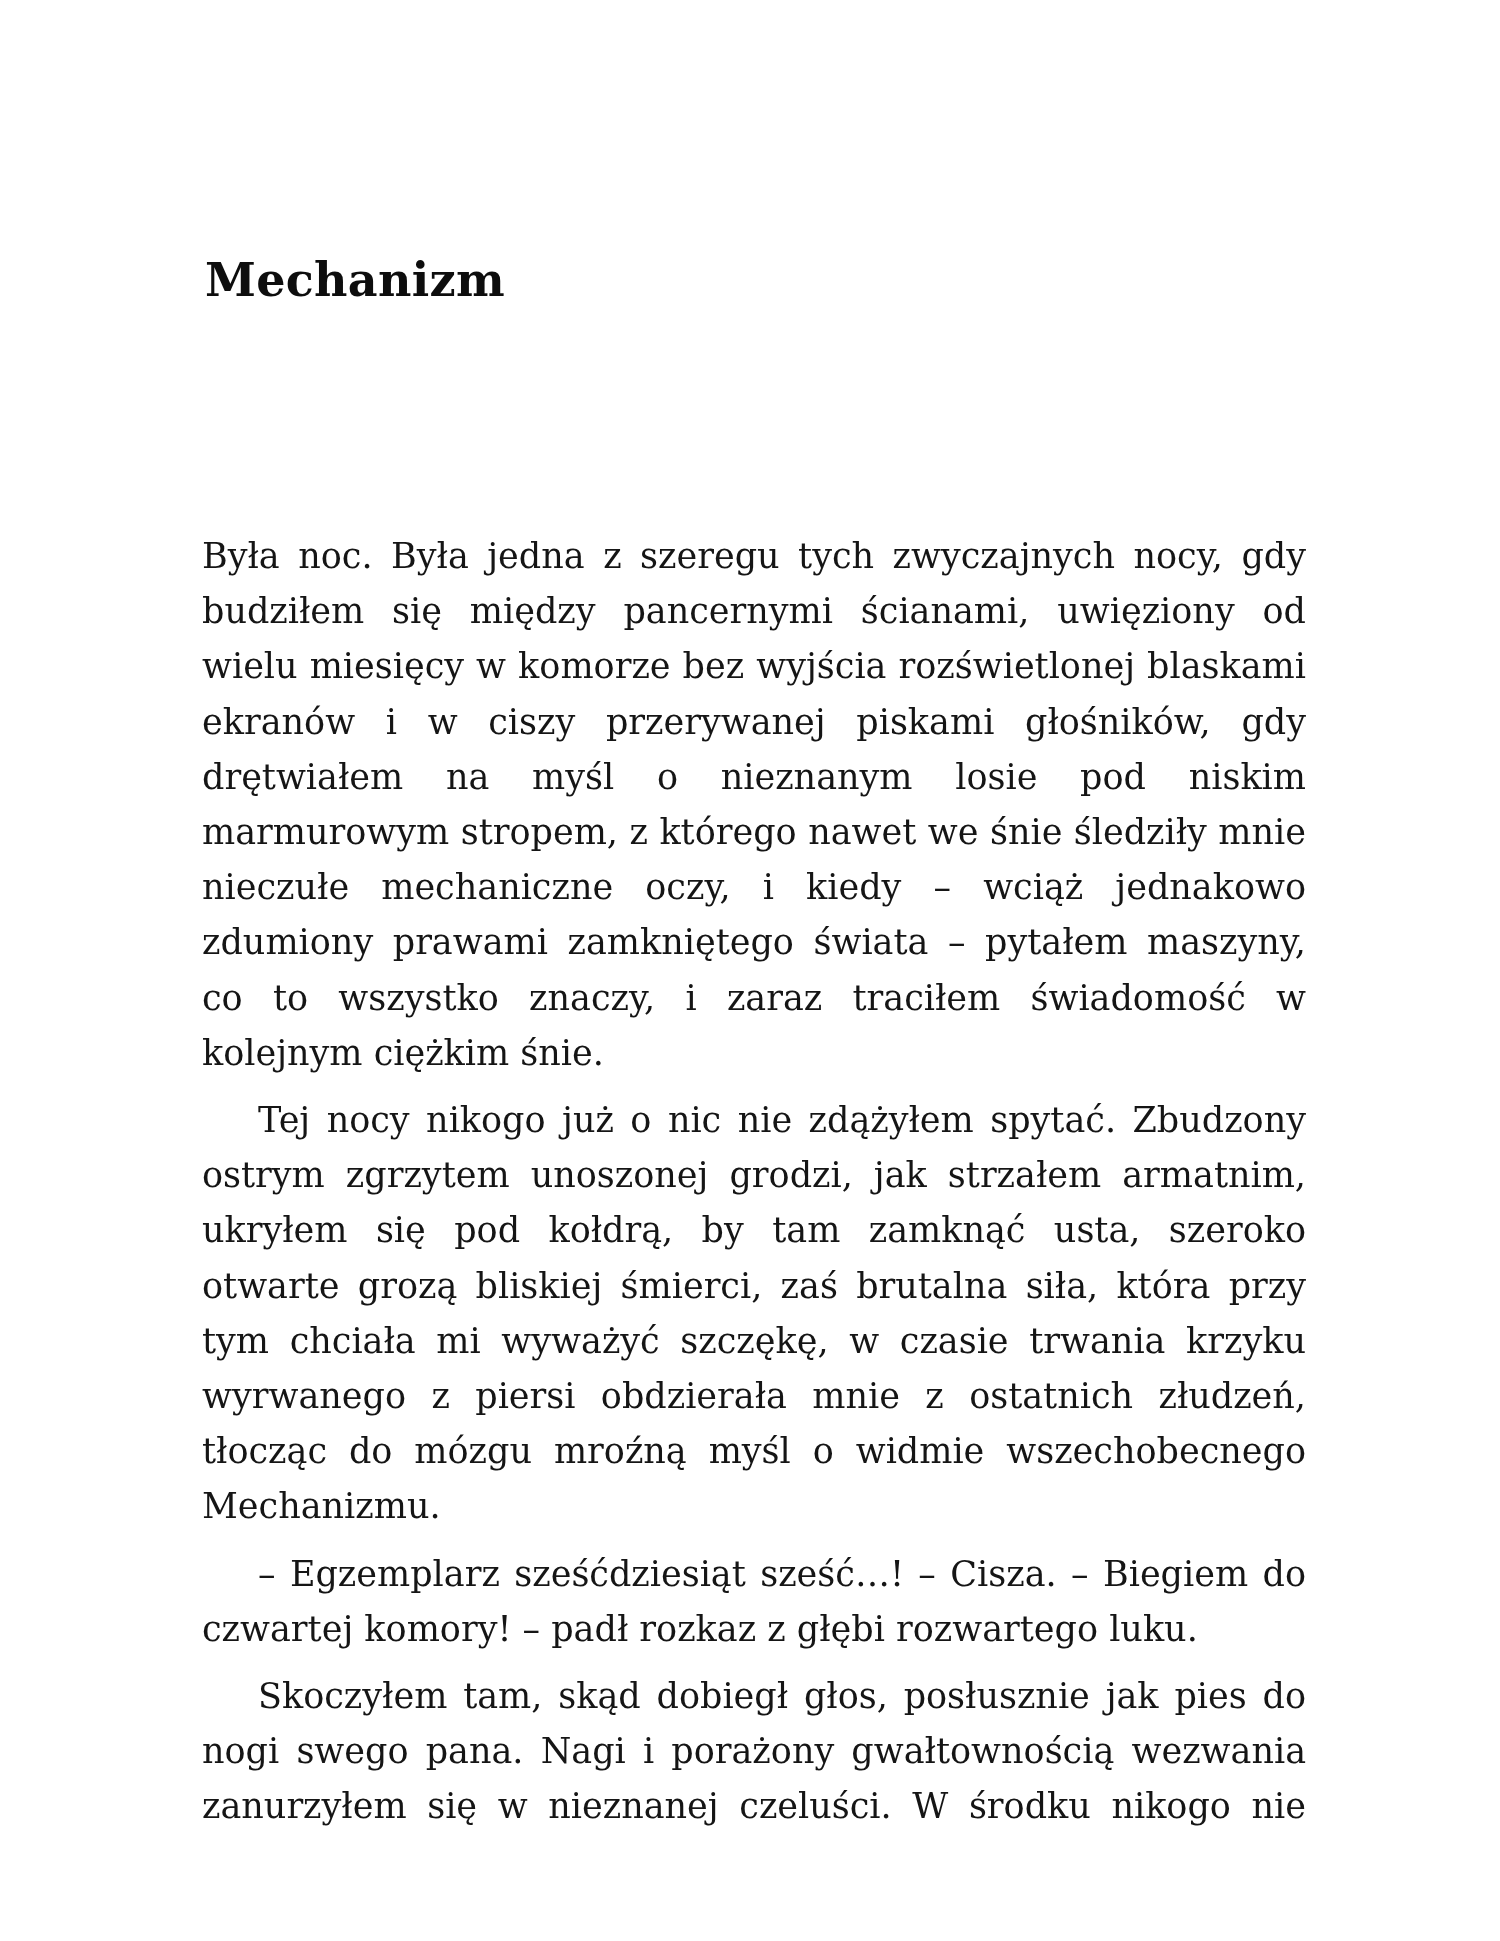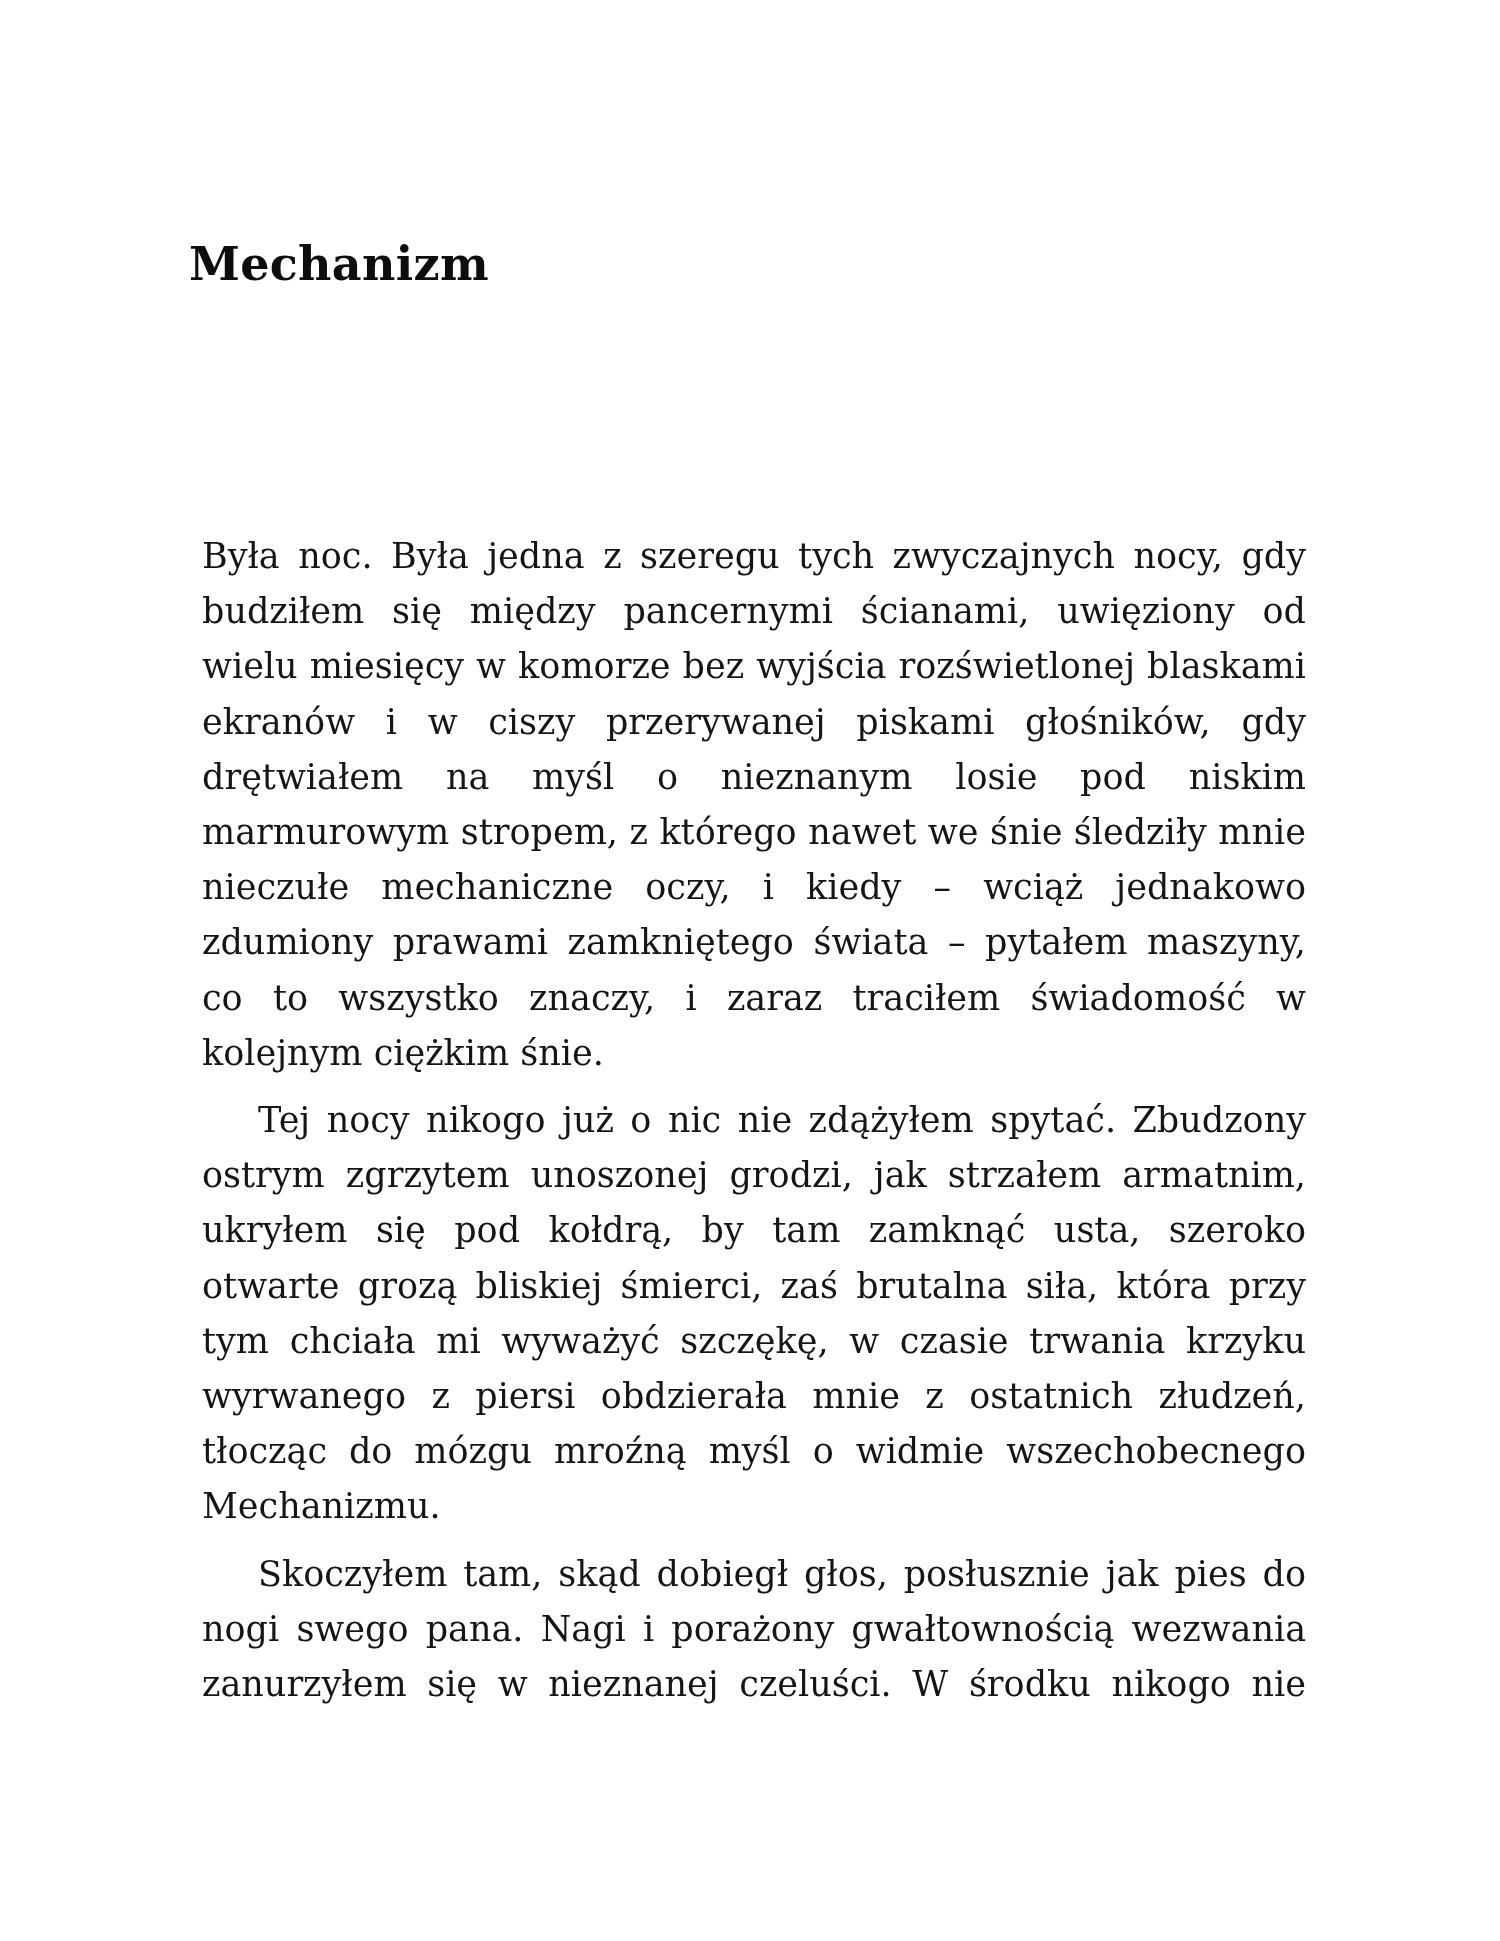--- a/index.html
+++ b/index.html
@@ -20,21 +20,21 @@
       left: 0;
       top: 0;
       width: 1500px;
       height: 1941px;
       background: #ffffff;
     }
     .chapter-title {
       position: absolute;
       left: 189px;
       top: 236px;
-      margin: 0;
+      margin: 16px;
       font-family: "DejaVu Serif", "Liberation Serif", serif;
       font-weight: bold;
       font-size: 46px;
       line-height: 56px;
       letter-spacing: 0.3px;
       color: #0d0d0d;
     }
     .body-text {
       position: absolute;
       left: 190px;
@@ -59,15 +59,16 @@
   </style>
 </head>
 <body>
 
 <div class="page">
   <h1 class="chapter-title">Mechanizm</h1>
 
   <div class="body-text">
     <p class="para">Była noc. Była jedna z szeregu tych zwyczajnych nocy, gdy budziłem się między pancernymi ścianami, uwięziony od wielu miesięcy w komorze bez wyjścia rozświetlonej blaskami ekranów i w ciszy przerywanej piskami głośników, gdy drętwiałem na myśl o nieznanym losie pod niskim marmurowym stropem, z którego nawet we śnie śledziły mnie nieczułe mechaniczne oczy, i kiedy – wciąż jednakowo zdumiony prawami zamkniętego świata – pytałem maszyny, co to wszystko znaczy, i zaraz traciłem świadomość w kolejnym ciężkim śnie.</p>
     <p class="para indent">Tej nocy nikogo już o nic nie zdążyłem spytać. Zbudzony ostrym zgrzytem unoszonej grodzi, jak strzałem armatnim, ukryłem się pod kołdrą, by tam zamknąć usta, szeroko otwarte grozą bliskiej śmierci, zaś brutalna siła, która przy tym chciała mi wyważyć szczękę, w czasie trwania krzyku wyrwanego z piersi obdzierała mnie z ostatnich złudzeń, tłocząc do mózgu mroźną myśl o widmie wszechobecnego Mechanizmu.</p>
+    <p class="para indent">– Egzemplarz sześćdziesiąt sześć…! – Cisza. – Biegiem do czwartej komory! – padł rozkaz z głębi rozwartego luku.</p>
     <p class="para indent continues">Skoczyłem tam, skąd dobiegł głos, posłusznie jak pies do nogi swego pana. Nagi i porażony gwałtownością wezwania zanurzyłem się w nieznanej czeluści. W środku nikogo nie</p>
   </div>
 </div>
 
 </body></html>

